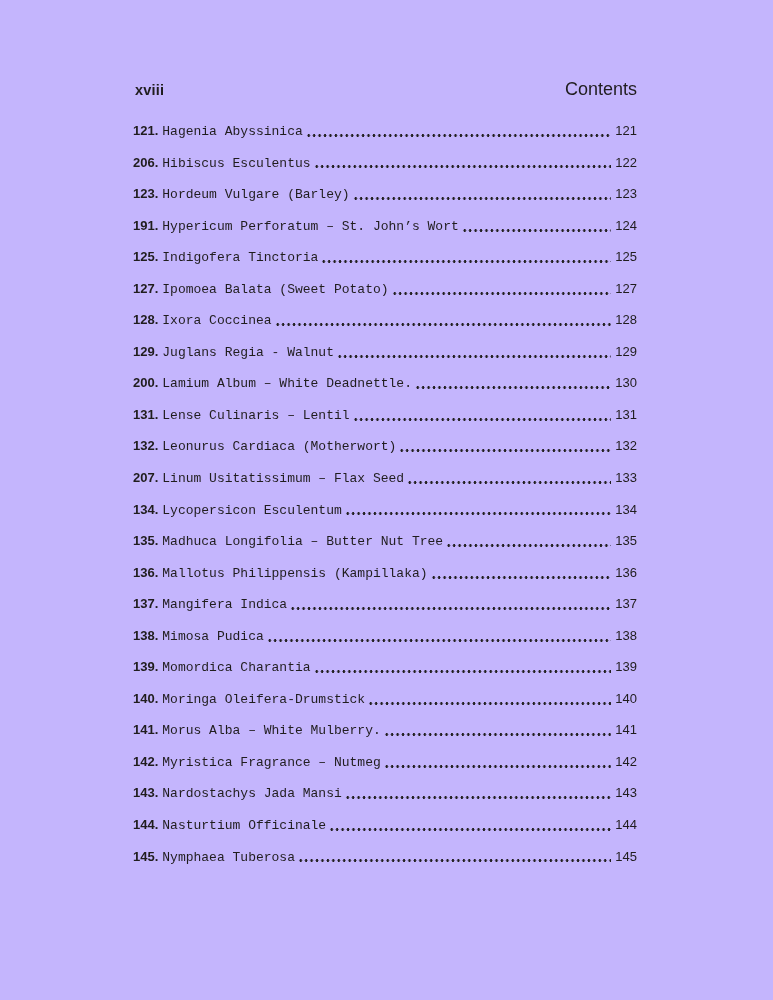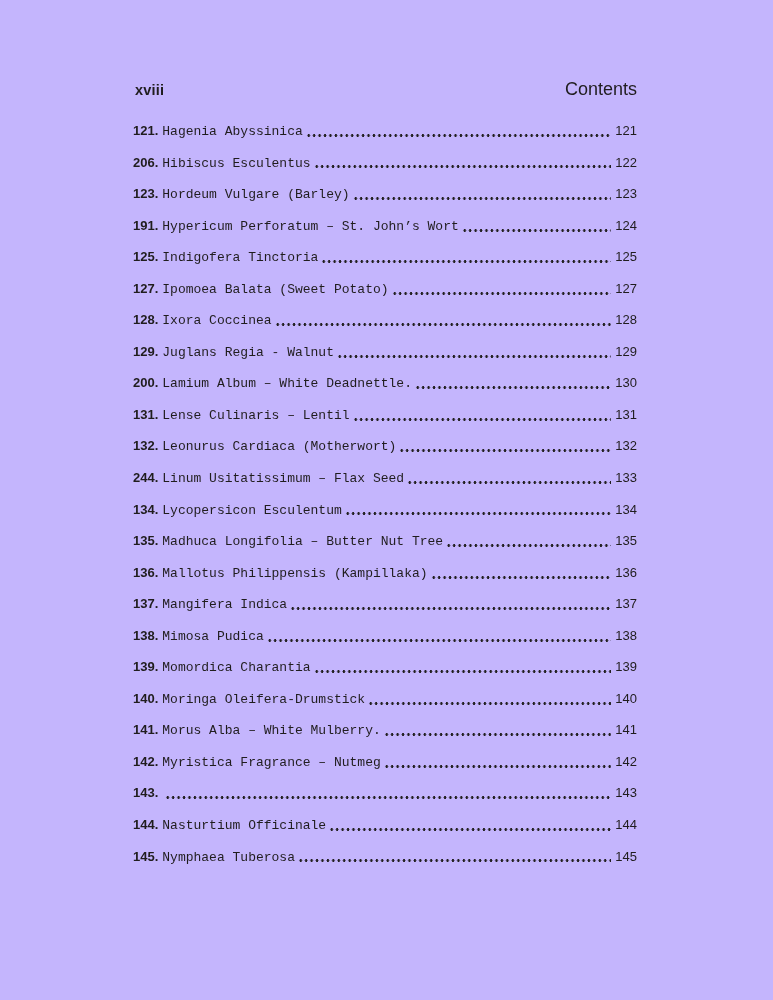--- a/index.html
+++ b/index.html
@@ -153,21 +153,21 @@
   </div>
 
   <div class="toc-row">
     <span class="num">132.</span>
     <span class="title">Leonurus Cardiaca (Motherwort)</span>
     <span class="leader"></span>
     <span class="pg">132</span>
   </div>
 
   <div class="toc-row">
-    <span class="num">244.</span>
+    <span class="num">207.</span>
     <span class="title">Linum Usitatissimum – Flax Seed</span>
     <span class="leader"></span>
     <span class="pg">133</span>
   </div>
 
   <div class="toc-row">
     <span class="num">134.</span>
     <span class="title">Lycopersicon Esculentum</span>
     <span class="leader"></span>
     <span class="pg">134</span>
@@ -224,20 +224,21 @@
 
   <div class="toc-row">
     <span class="num">142.</span>
     <span class="title">Myristica Fragrance – Nutmeg</span>
     <span class="leader"></span>
     <span class="pg">142</span>
   </div>
 
   <div class="toc-row">
     <span class="num">143.</span>
+    <span class="title">Nardostachys Jada Mansi</span>
     <span class="leader"></span>
     <span class="pg">143</span>
   </div>
 
   <div class="toc-row">
     <span class="num">144.</span>
     <span class="title">Nasturtium Officinale</span>
     <span class="leader"></span>
     <span class="pg">144</span>
   </div>

